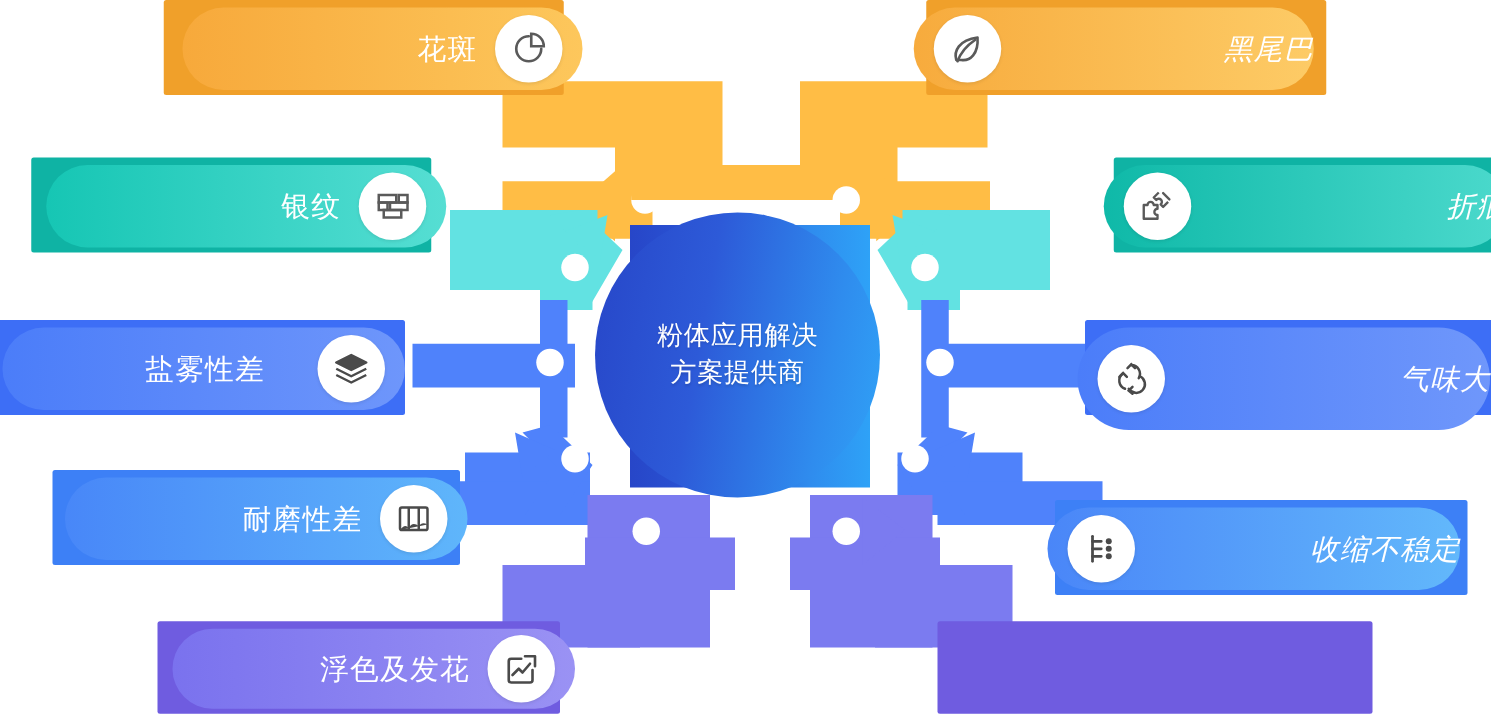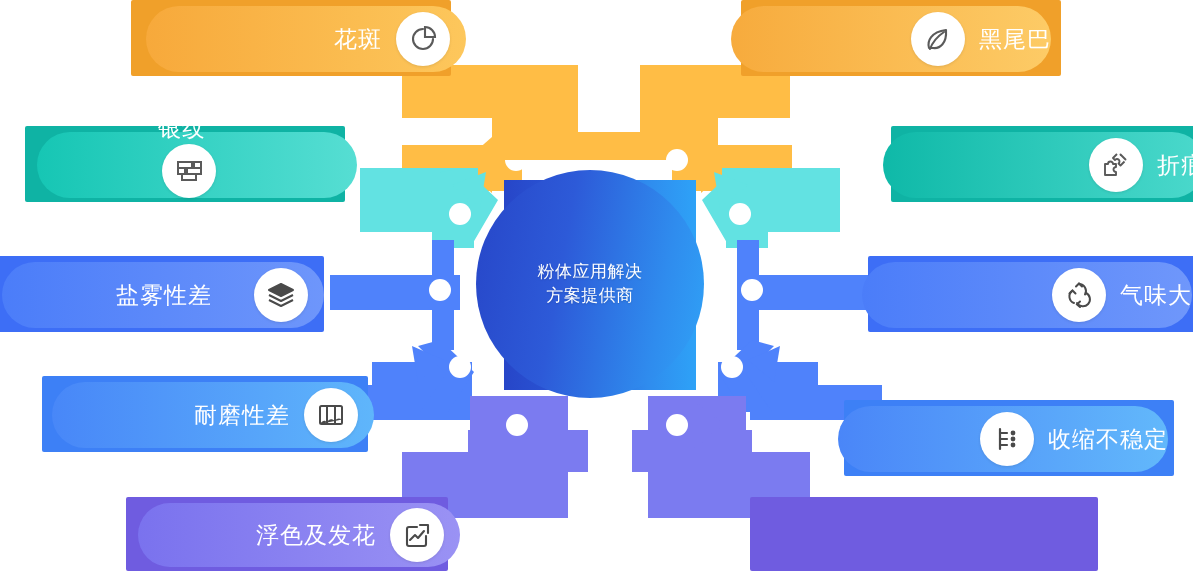--- a/index.html
+++ b/index.html
@@ -8,29 +8,29 @@
 
   
   #connectors{position:absolute;left:0;top:0;width:1193px;height:577px;}
 
   
   .center-square{position:absolute;left:504px;top:180px;width:192px;height:210px;
     background:linear-gradient(90deg,#2746c8 0%,#2a58d8 35%,#2f8cee 75%,#2ea2f7 100%);}
   .center-circle{position:absolute;left:476px;top:170px;width:228px;height:228px;border-radius:50%;
     background:linear-gradient(100deg,#2746c8 0%,#2d5ad8 38%,#2f8cee 78%,#30a3f7 100%);
     display:flex;align-items:center;justify-content:center;}
-  .center-text{color:#ffffff;font-size:17px;line-height:1.42;text-align:center;letter-spacing:.5px;
+  .center-text{color:#ffffff;font-size:21px;line-height:1.42;text-align:center;letter-spacing:.5px;
     text-shadow:0 1px 2px rgba(0,0,0,.15);white-space:pre-line;}
 
   
   .node{position:absolute;}
   .node .backdrop{position:absolute;left:0;top:0;}
   .pill{position:absolute;border-radius:42px;display:flex;align-items:center;box-sizing:border-box;}
   .pill.right-icon{justify-content:flex-end;padding-right:16px;}
-  .pill.left-icon{justify-content:flex-end;padding-left:16px;}
+  .pill.left-icon{justify-content:space-between;padding-left:16px;font-style:italic;}
   .pill .label{color:#ffffff;font-size:23px;white-space:nowrap;letter-spacing:1px;}
   .pill.right-icon .label{margin-right:14px;}
   .pill.left-icon .label{margin-left:14px;}
   .badge{width:54px;height:54px;border-radius:50%;background:#fff;flex:0 0 54px;
     display:flex;align-items:center;justify-content:center;box-shadow:0 1px 3px rgba(0,0,0,.10);}
   .badge svg{display:block;}
 </style>
 </head>
 <body>
 
@@ -140,21 +140,21 @@
           <path d="M7 25C5 18 9 9 24 7c1 13-6 19-13 18z" stroke-linejoin="round"></path>
           <path d="M22 9C16 13 11 18 8 26" stroke-linecap="round"></path>
         </svg>
       </span>
       <span class="label">黑尾巴</span>
     </div>
   </div>
 
   <div class="node" style="left:25px;top:126px;width:330px;height:82px;">
     <div class="backdrop" style="width:320px;height:76px;background:#0fb3a4;border-radius:2px;"></div>
-    <div class="pill right-icon" style="left:12px;top:6px;width:320px;height:66px;background:linear-gradient(90deg,#16c6b4,#56ded3);flex-direction:column;">
+    <div class="pill right-icon" style="left:12px;top:6px;width:320px;height:66px;background:linear-gradient(90deg,#16c6b4,#56ded3);">
       <span class="label">银纹</span>
       <span class="badge">
         <svg width="32" height="32" viewBox="0 0 32 32" fill="none" stroke="#5a5a5a" stroke-width="2">
           <rect x="5" y="7" width="14" height="6"></rect>
           <rect x="21" y="7" width="7" height="6"></rect>
           <rect x="5" y="13" width="7" height="6"></rect>
           <rect x="14" y="13" width="14" height="6"></rect>
           <rect x="9" y="19" width="14" height="6"></rect>
         </svg>
       </span>
@@ -184,21 +184,21 @@
           <path d="M16 5L4 11l12 6 12-6z" fill="#4a4a4a"></path>
           <path d="M4 16l12 6 12-6"></path>
           <path d="M4 21l12 6 12-6"></path>
         </svg>
       </span>
     </div>
   </div>
 
   <div class="node" style="left:862px;top:256px;width:336px;height:82px;">
     <div class="backdrop" style="left:6px;width:330px;height:76px;background:#3d6ef6;border-radius:2px;"></div>
-    <div class="pill left-icon" style="left:0px;top:6px;width:330px;height:66px;background:linear-gradient(90deg,#4b7df9,#6f97fb);">
+    <div class="pill left-icon" style="left:0px;top:6px;width:330px;height:82px;background:linear-gradient(90deg,#4b7df9,#6f97fb);">
       <span class="badge">
         <svg width="32" height="32" viewBox="0 0 32 32" fill="none" stroke="#4a4a4a" stroke-width="2" stroke-linecap="round">
           <path d="M16 5a7 7 0 0 1 6 10.5"></path>
           <path d="M13 7.5L16 4.5 19 7.5"></path>
           <path d="M9 12a7 7 0 0 0 2 12"></path>
           <path d="M6.5 14.5L9.5 11.5 12.5 14.5"></path>
           <path d="M23 14a7 7 0 1 1-9 10"></path>
           <path d="M17 22.5L14 25.5 17 28"></path>
         </svg>
       </span>

